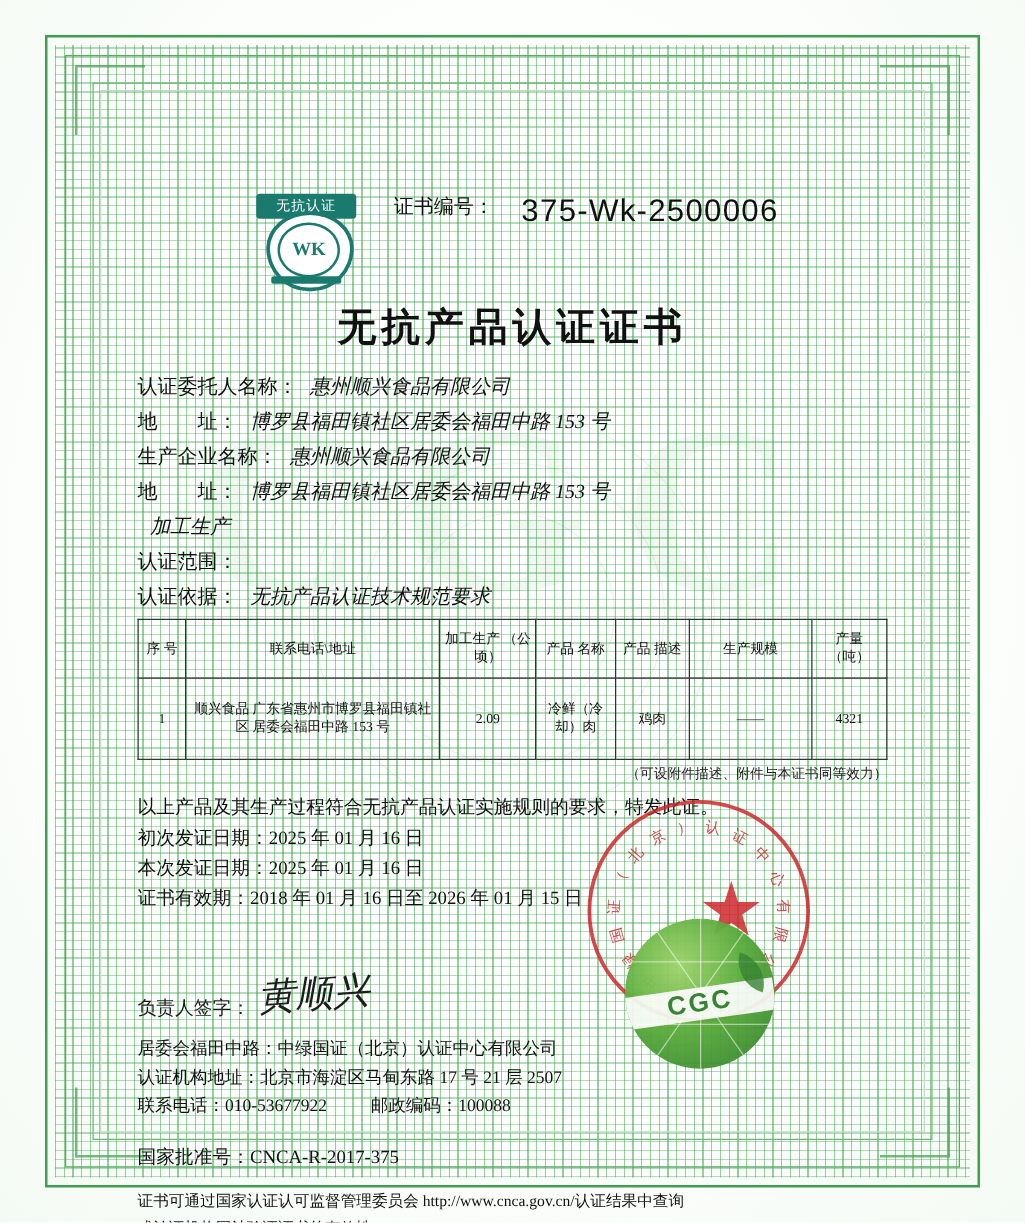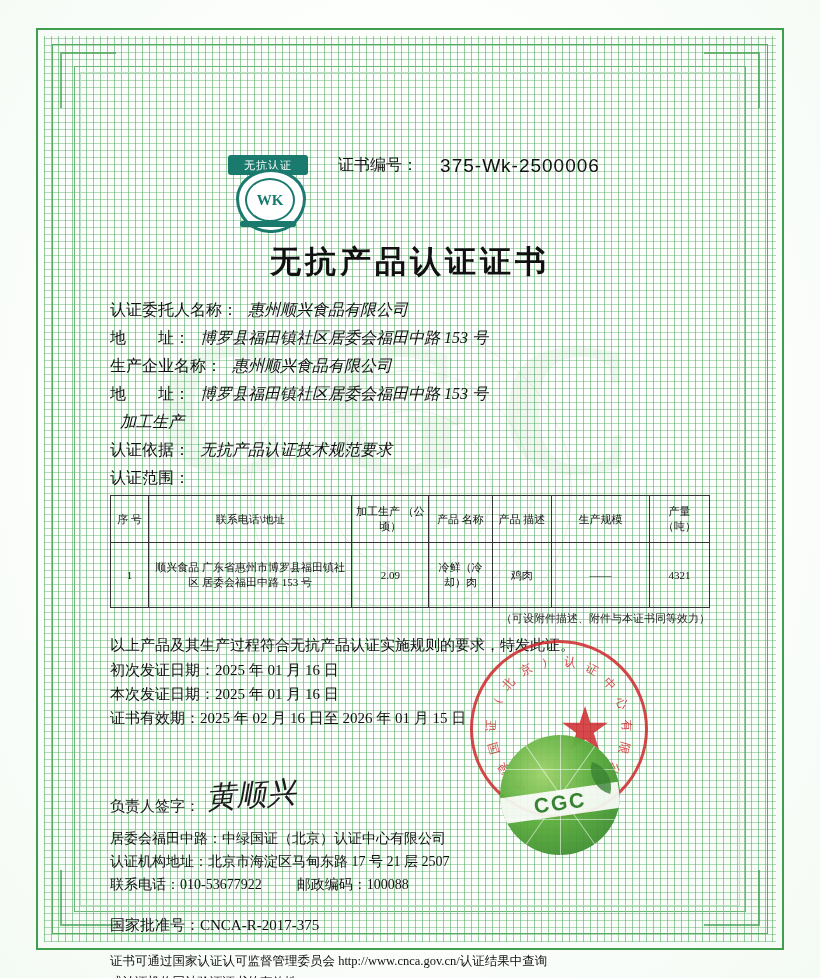--- a/index.html
+++ b/index.html
@@ -167,21 +167,21 @@
     left: 20px; bottom: 2px;
     width: 56px; height: 6px;
     background: #1a7a6e;
     border-radius: 2px;
   }
   .cert-no-label {
     font-size: 16px;
     color: #111;
   }
   .cert-no-value {
-    font-size: 19px;
+    font-size: 25px;
     letter-spacing: 1px;
     color: #111;
     font-family: "Liberation Sans", sans-serif;
   }
 
   .title {
     text-align: center;
     font-size: 31px;
     font-weight: bold;
     letter-spacing: 4px;
@@ -433,26 +433,26 @@
       <span class="field-value hand">惠州顺兴食品有限公司</span>
     </div>
     <div class="field-line">
       <span class="field-label">地　　址：</span>
       <span class="field-value hand">博罗县福田镇社区居委会福田中路 153 号</span>
     </div>
     <div class="field-line">
       <span class="field-value hand">加工生产</span>
     </div>
     <div class="field-line">
+      <span class="field-label">认证范围：</span>
+      <span class="field-value hand"></span>
+    </div>
+    <div class="field-line">
       <span class="field-label">认证依据：</span>
       <span class="field-value hand">无抗产品认证技术规范要求</span>
-    </div>
-    <div class="field-line">
-      <span class="field-label">认证范围：</span>
-      <span class="field-value hand"></span>
     </div>
 
     <table class="scope">
       <thead>
         <tr>
           <th class="col-no">序
 号</th>
           <th class="col-addr">联系电话\地址</th>
           <th class="col-area">加工生产
 （公顷）</th>
@@ -483,21 +483,21 @@
 
     <div class="statement">以上产品及其生产过程符合无抗产品认证实施规则的要求，特发此证。</div>
 
     <div class="date-line">
       <span>初次发证日期：</span><span>2025 年 01 月 16 日</span>
     </div>
     <div class="date-line">
       <span>本次发证日期：</span><span>2025 年 01 月 16 日</span>
     </div>
     <div class="date-line">
-      <span>证书有效期：</span><span>2025 年 02 月 16 日至 2026 年 01 月 15 日</span>
+      <span>证书有效期：</span><span>2018 年 01 月 16 日至 2026 年 01 月 15 日</span>
     </div>
 
     <div class="sign-row">
       <span class="sign-label">负责人签字：</span>
       <span class="signature">黄顺兴</span>
     </div>
 
     <div class="org-block">
       <div class="org-line">
         <span>居委会福田中路：</span><span>中绿国证（北京）认证中心有限公司</span>

